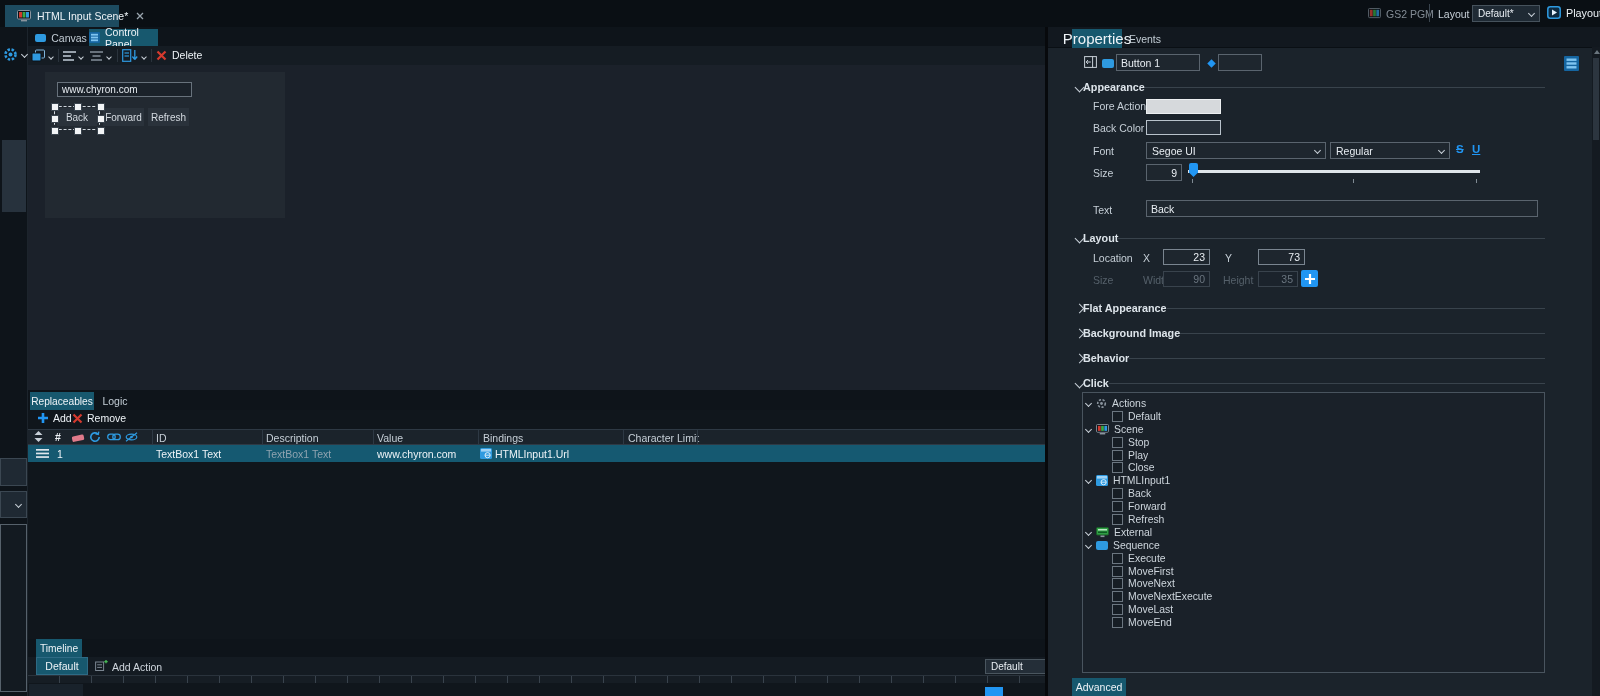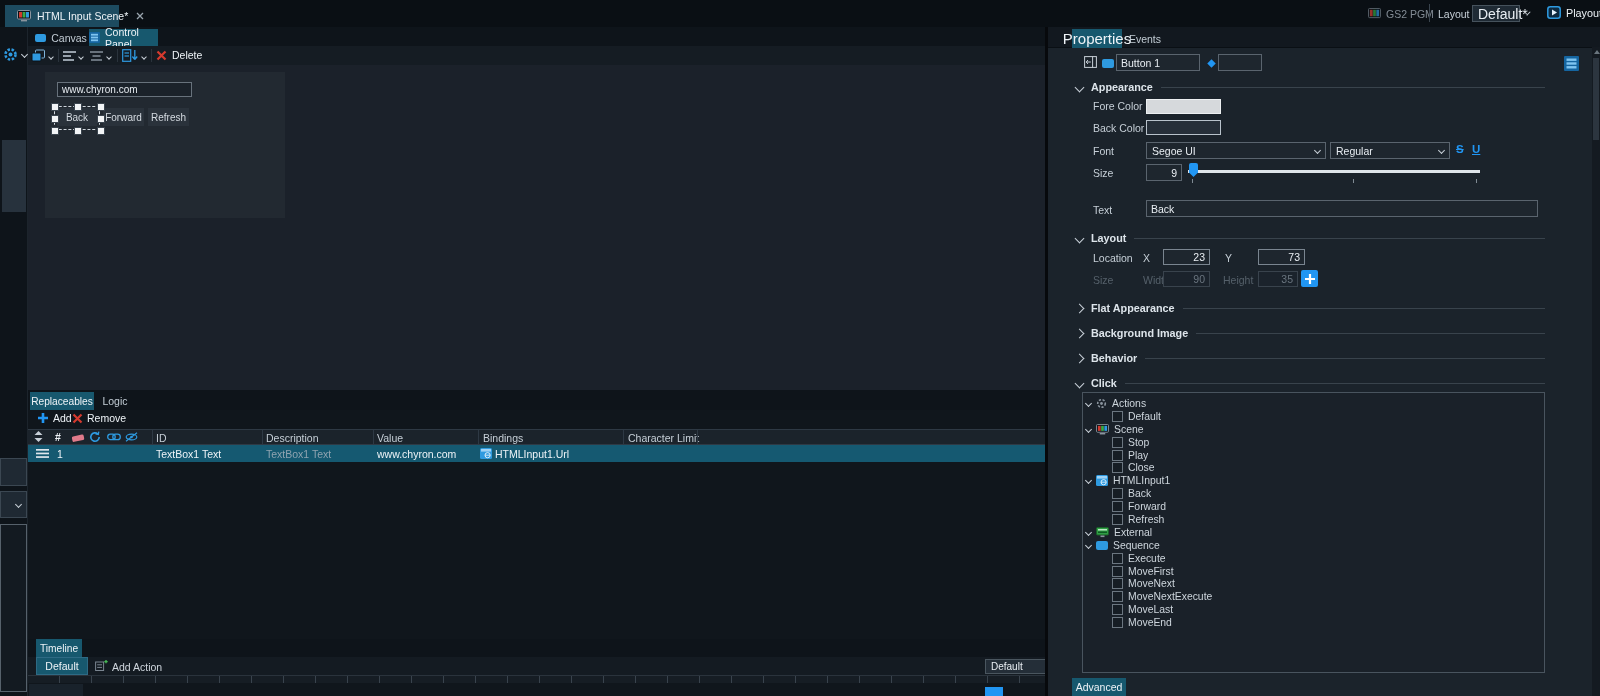--- a/index.html
+++ b/index.html
@@ -12,21 +12,21 @@
   .input{background:#1e262e;border:1px solid #5a646e;color:#e8edf2;display:flex;align-items:center;padding:0 4px;}
   .input.num{justify-content:flex-end;}
   .input.disabled{border-color:#39434d;color:#6a757f;background:#1b232c;}
   .select{background:#1e262e;border:1px solid #5a646e;color:#e8edf2;display:flex;align-items:center;justify-content:space-between;padding:0 5px;}
   .teal{background:#17586e;}
   .tab{display:flex;align-items:center;justify-content:center;gap:5px;color:#c2ccd4;}
   .tab.active{background:#17586e;color:#eef3f7;}
   .cvd{width:6px;height:6px;border-right:1.6px solid #c8d0d8;border-bottom:1.6px solid #c8d0d8;transform:rotate(45deg);display:inline-block;}
   .cvr{width:6px;height:6px;border-right:1.6px solid #c8d0d8;border-bottom:1.6px solid #c8d0d8;transform:rotate(-45deg);display:inline-block;}
   .cvd.sm{width:4px;height:4px;border-width:1.4px;}
-  .sechdr{display:flex;align-items:center;gap:8px;}
+  .sechdr{display:flex;align-items:center;}
   .sechdr .title{color:#dde4ea;font-weight:bold;font-size:10.8px;white-space:nowrap;}
   .sechdr .rule{flex:1;height:1px;background:#39434c;}
   .trow{display:flex;align-items:center;height:12.9px;gap:5px;color:#cdd5dc;font-size:10.4px;white-space:nowrap;}
   .trow.item{padding-left:29px;}
   .trow.group{padding-left:3px;}
   .cb{width:9px;height:9px;border:1px solid #6b7680;background:#161d24;flex:none;}
   .trow.disabled{color:#4e5962;}
   .trow.disabled .cb{border-color:#3e4954;}
   .handle{width:6px;height:6px;background:#f2f4f6;border:1px solid #3a444e;position:absolute;}
   .colsep{position:absolute;top:430px;width:1px;height:15px;background:#2e3944;}
@@ -64,21 +64,21 @@
           <rect x="0.5" y="0.5" width="13" height="10" rx="1" fill="#0c1117" stroke="#6a757e"></rect>
           <rect x="2" y="2" width="3" height="7" fill="#b03a30"></rect>
           <rect x="5.5" y="2" width="3" height="7" fill="#2f8a3c"></rect>
           <rect x="9" y="2" width="3" height="7" fill="#2a7fb8"></rect>
         </svg>
     </span>
     <span style="color:#97a1ab;">GS2 PGM</span>
   </div>
   <div class="abs" style="left:1429px;top:4px;width:1px;height:18px;background:#3a444e;"></div>
   <span class="abs lbl" style="left:1438px;top:8px;">Layout</span>
-  <div class="abs select" style="left:1472px;top:5px;width:48px;height:17px;background:#1f2a34;border-color:#46525c;font-size:14px;">
+  <div class="abs select" style="left:1472px;top:5px;width:68px;height:17px;background:#1f2a34;border-color:#46525c;font-size:10px;">
     <span>Default*</span>
     <span class="cvd sm"></span>
   </div>
   <div class="abs flex" style="left:1547px;top:6px;gap:5px;">
     <span style="display:inline-flex;">
       <svg width="14" height="13" viewBox="0 0 14 13">
           <rect x="0.8" y="0.8" width="12.4" height="11.4" rx="2.5" fill="#0e2a40" stroke="#2e9ae0" stroke-width="1.5"></rect>
           <path d="M5 3.5 L10 6.5 L5 9.5 Z" fill="#e8f4fd"></path>
         </svg>
     </span>
@@ -354,21 +354,21 @@
         <rect x="2.5" y="6.3" width="10" height="2.4" fill="#7fc4f0"></rect>
         <rect x="2.5" y="10.1" width="10" height="2.4" fill="#7fc4f0"></rect>
       </svg>
   </span>
 
   <div class="abs sechdr" style="left:1076px;top:81px;width:469px;">
     <span class="cvd"></span>
     <span class="title">Appearance</span>
     <span class="rule"></span>
   </div>
-  <span class="abs lbl" style="left:1093px;top:100px;">Fore Color</span>
+  <span class="abs lbl" style="left:1093px;top:100px;">Fore Action</span>
   <div class="abs swatch" style="left:1146px;top:99px;width:75px;height:15px;background:#d6d9dc;"></div>
   <span class="abs lbl" style="left:1093px;top:122px;">Back Color</span>
   <div class="abs" style="left:1146px;top:120px;width:75px;height:15px;background:#262f39;border:1px solid #b8c2cb;"></div>
 
   <span class="abs lbl" style="left:1093px;top:145px;">Font</span>
   <div class="abs select" style="left:1146px;top:142px;width:180px;height:17px;">
     <span>Segoe UI</span>
     <span class="cvd sm"></span>
   </div>
   <div class="abs select" style="left:1330px;top:142px;width:120px;height:17px;">

